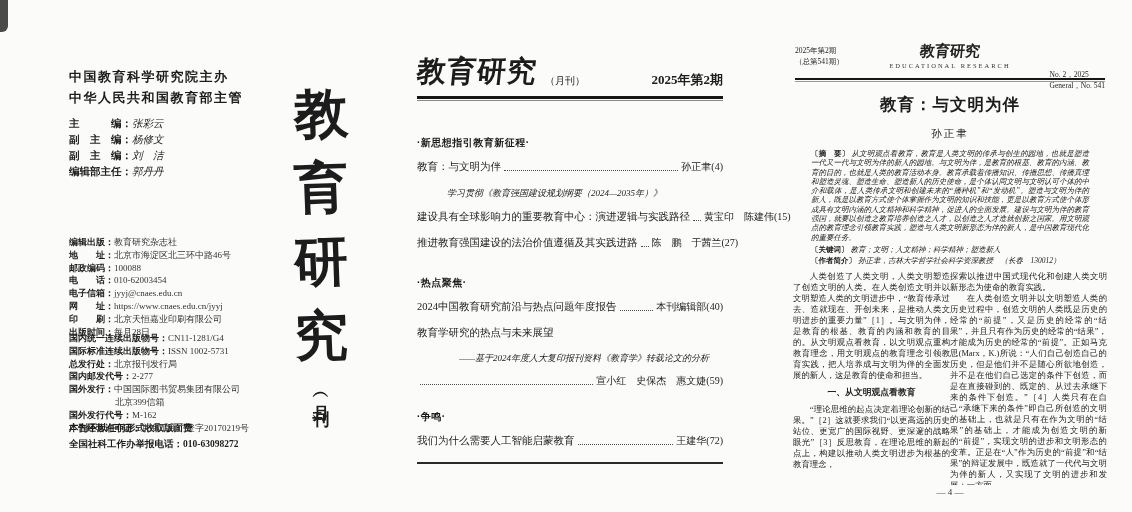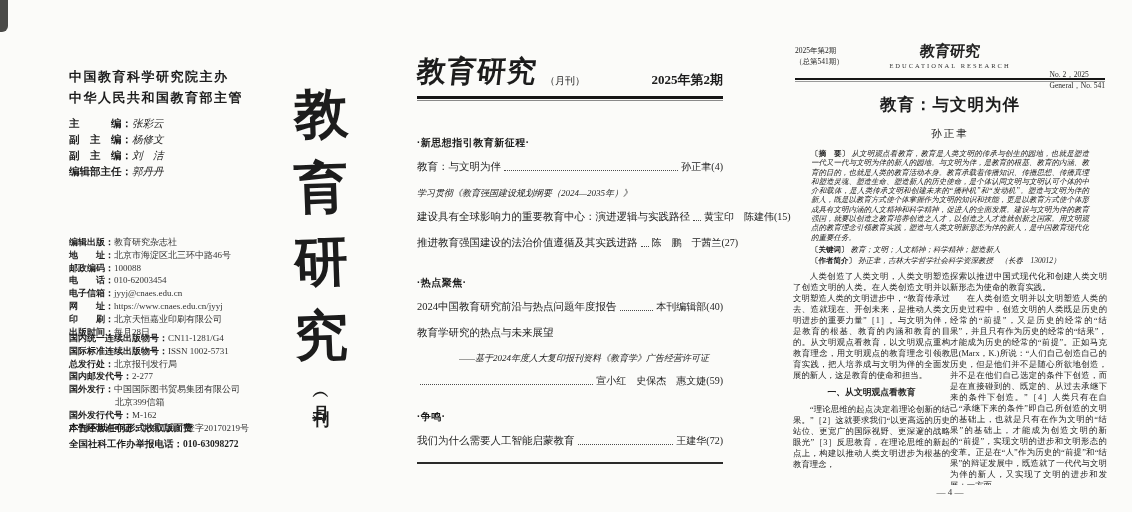--- a/index.html
+++ b/index.html
@@ -140,21 +140,21 @@
     </div>
 
 
   <div class="sec sans" style="top:106px;">·新思想指引教育新征程·</div>
 
   <div class="tocrow" style="top:130px;">
     <span class="t">教育：与文明为伴</span>
     <span class="leader"></span>
     <span class="a">孙正聿(4)</span>
   </div>
-  <div class="tocnote" style="top:157px;">学习贯彻《教育强国建设规划纲要（2024—2035年）》</div>
+  <div class="tocnote" style="top:157px;margin-left:30px;">学习贯彻《教育强国建设规划纲要（2024—2035年）》</div>
   <div class="tocrow" style="top:180px;">
     <span class="t">建设具有全球影响力的重要教育中心：演进逻辑与实践路径</span>
     <span class="leader"></span>
     <span class="a">黄宝印　陈建伟(15)</span>
   </div>
   <div class="tocrow" style="top:206px;">
     <span class="t">推进教育强国建设的法治价值遵循及其实践进路</span>
     <span class="leader"></span>
     <span class="a">陈　鹏　于茜兰(27)</span>
   </div>
@@ -162,21 +162,21 @@
   <div class="sec sans" style="top:246px;">·热点聚焦·</div>
 
   <div class="tocrow" style="top:270px;">
     <span class="t">2024中国教育研究前沿与热点问题年度报告</span>
     <span class="leader"></span>
     <span class="a">本刊编辑部(40)</span>
   </div>
   <div class="tocrow" style="top:296px;">
     <span class="t">教育学研究的热点与未来展望</span>
   </div>
-  <div class="tocnote" style="top:322px;padding-left:42px;">——基于2024年度人大复印报刊资料《教育学》广告经营许可证</div>
+  <div class="tocnote" style="top:322px;padding-left:42px;">——基于2024年度人大复印报刊资料《教育学》转载论文的分析</div>
   <div class="tocrow" style="top:344px;">
     <span class="leader"></span>
     <span class="a">宣小红　史保杰　惠文婕(59)</span>
   </div>
 
   <div class="sec sans" style="top:380px;">·争鸣·</div>
 
   <div class="tocrow" style="top:404px;">
     <span class="t">我们为什么需要人工智能启蒙教育</span>
     <span class="leader"></span>

